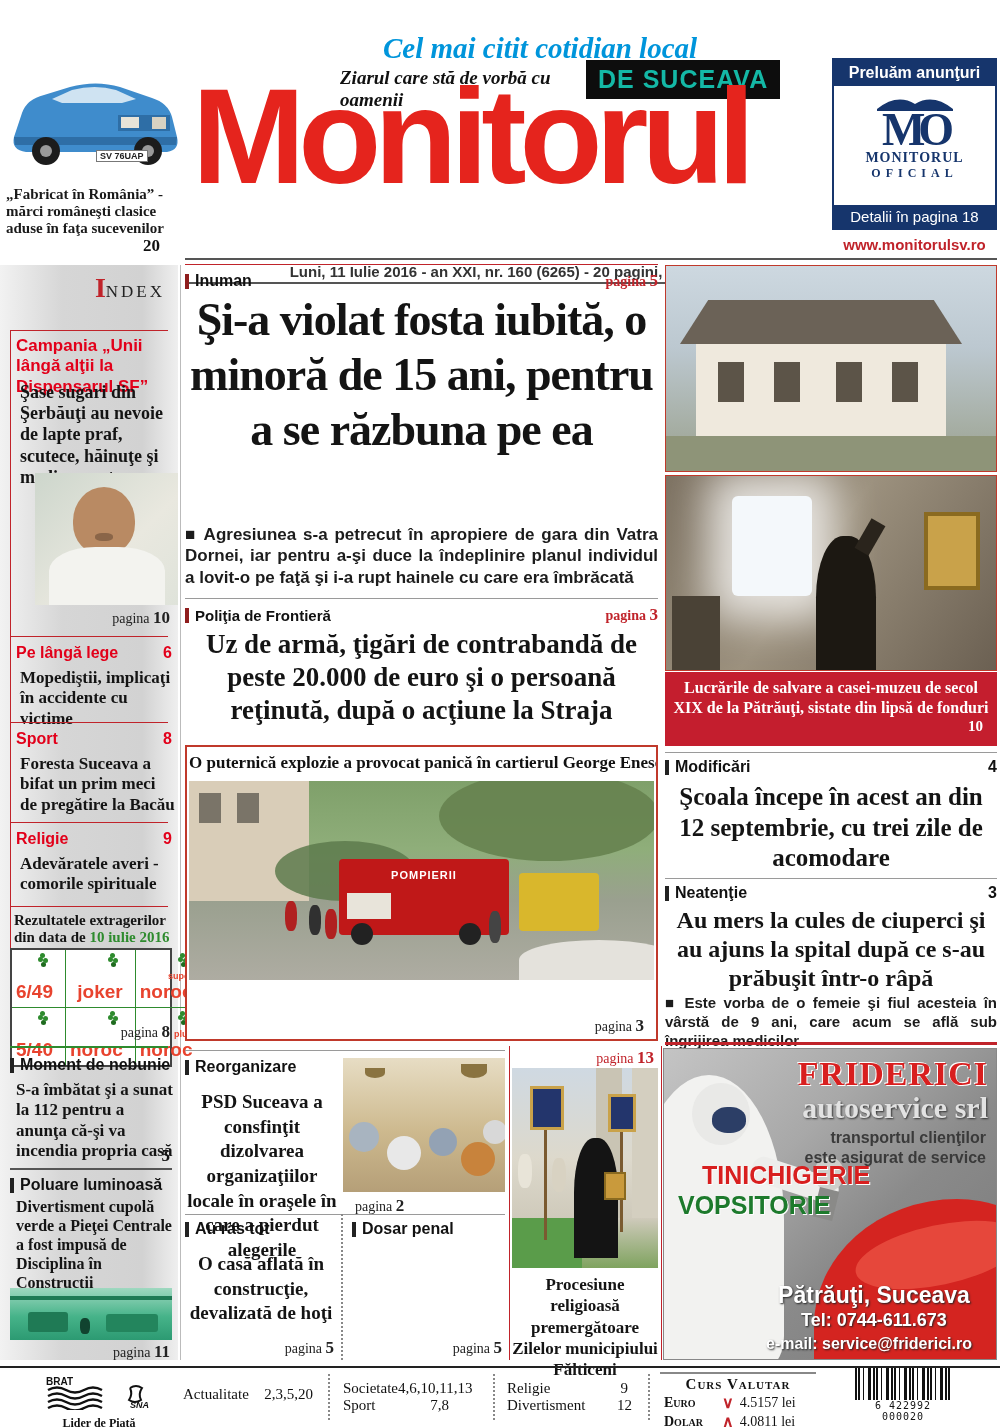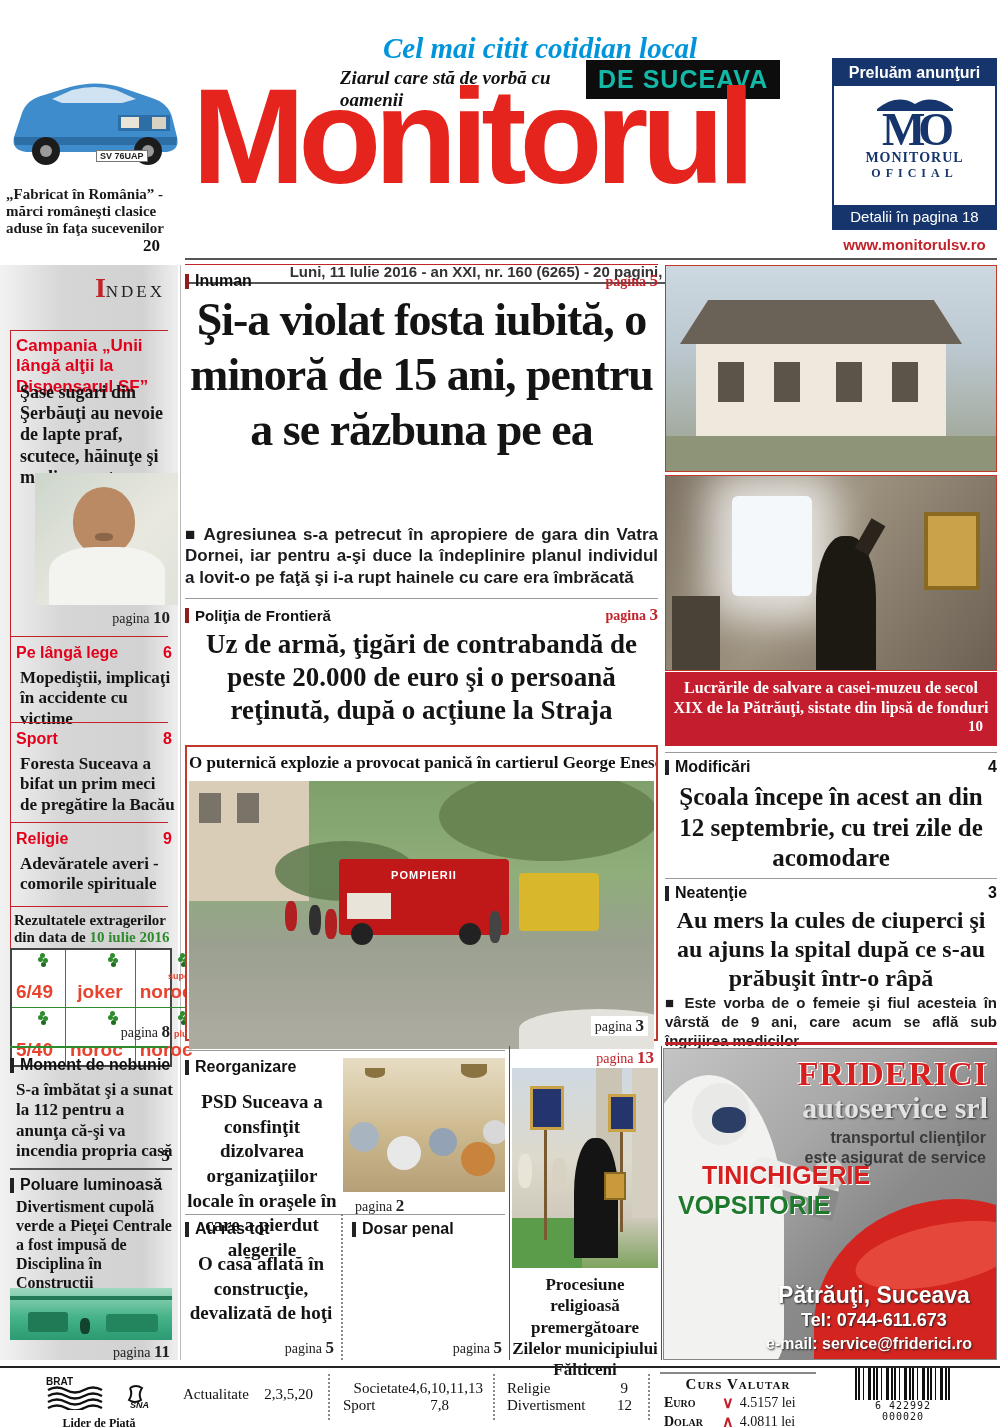--- a/index.html
+++ b/index.html
@@ -179,21 +179,21 @@
 
   <div class="abs kick" style="left:185px;top:605px;width:473px">
     <span class="kbar red"></span>
     <span style="font-size:15px">Poliţia de Frontieră</span>
     <span class="pg red" style="margin-left:auto"><span>pagina</span> <b>3</b></span>
   </div>
   <div class="abs headline" style="left:185px;top:628px;width:473px;font-size:27px;line-height:1.22">Uz de armă, ţigări de contrabandă de peste 20.000 de euro şi o persoană reţinută, după o acţiune la Straja</div>
 
   <div class="abs" style="left:185px;top:745px;width:473px;height:296px;border:2px solid #c0392b;background:#fff">
     <div class="serif" style="text-align:center;font-weight:bold;font-size:17px;padding:6px 2px;white-space:nowrap;overflow:hidden">O puternică explozie a provocat panică în cartierul George Enescu</div>
-    <div class="photo" style="left:2px;top:34px;width:465px;height:268px;background:linear-gradient(180deg,#7fa06a 0%,#8fae7a 34%,#9aa08f 60%,#aeaca2 100%)">
+    <div class="photo" style="left:2px;top:34px;width:465px;height:199px;background:linear-gradient(180deg,#7fa06a 0%,#8fae7a 34%,#9aa08f 60%,#aeaca2 100%)">
       <div class="abs" style="left:0;top:0;width:120px;height:120px;background:#d9cdb8"></div>
       <div class="abs" style="left:10px;top:12px;width:22px;height:30px;background:#7a7468"></div>
       <div class="abs" style="left:48px;top:12px;width:22px;height:30px;background:#7a7468"></div>
       <div class="abs" style="left:86px;top:60px;width:140px;height:60px;border-radius:50%;background:#5d7a4c;opacity:.85"></div>
       <div class="abs" style="left:250px;top:-10px;width:220px;height:90px;border-radius:50%;background:#66824f;opacity:.9"></div>
       <div class="abs" style="left:150px;top:78px;width:170px;height:76px;background:#c01818;border-radius:4px">
         <div style="text-align:center;color:#fff;font-weight:bold;font-size:11px;margin-top:10px;letter-spacing:1px">POMPIERII</div>
         <div class="abs" style="left:8px;top:34px;width:44px;height:26px;background:#e8e4da"></div>
         <div class="abs" style="left:12px;bottom:-10px;width:22px;height:22px;border-radius:50%;background:#222"></div>
         <div class="abs" style="left:120px;bottom:-10px;width:22px;height:22px;border-radius:50%;background:#222"></div>
@@ -331,21 +331,21 @@
     </svg>
     <div class="serif" style="font-size:12px;font-weight:bold;margin-top:2px">Lider de Piaţă</div>
   </div>
 
   <div class="abs serif" style="left:183px;top:1386px;width:130px;display:flex;justify-content:space-between;font-size:15px">
     <span>Actualitate</span>
     <span>2,3,5,20</span>
   </div>
   <div class="vdot" style="left:328px;top:1374px;height:46px"></div>
   <div class="abs serif" style="left:343px;top:1380px;width:140px;font-size:15px">
-    <div style="display:flex;justify-content:flex-end">
+    <div style="display:flex;justify-content:flex-start">
       <span>Societate</span>
       <span>4,6,10,11,13</span>
     </div>
     <div style="display:flex;justify-content:space-between">
       <span>Sport</span>
       <span style="padding-right:34px">7,8</span>
     </div>
   </div>
   <div class="vdot" style="left:493px;top:1374px;height:46px"></div>
   <div class="abs serif" style="left:507px;top:1380px;width:135px;font-size:15px">

